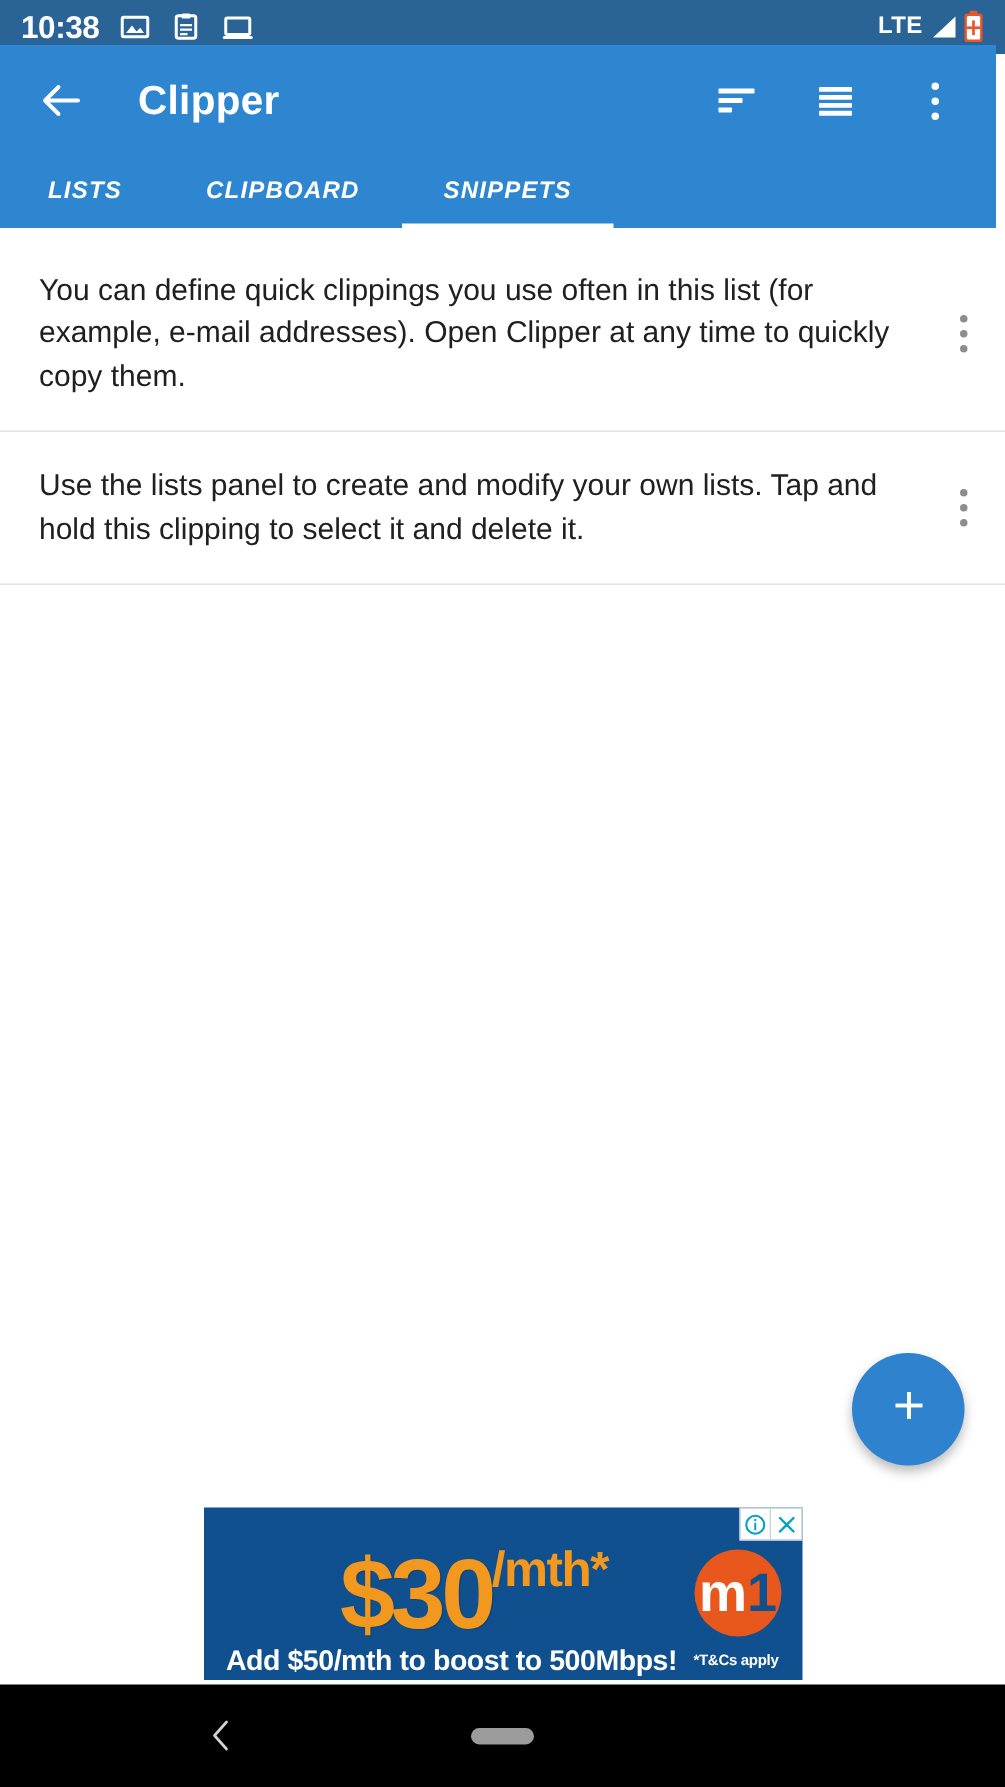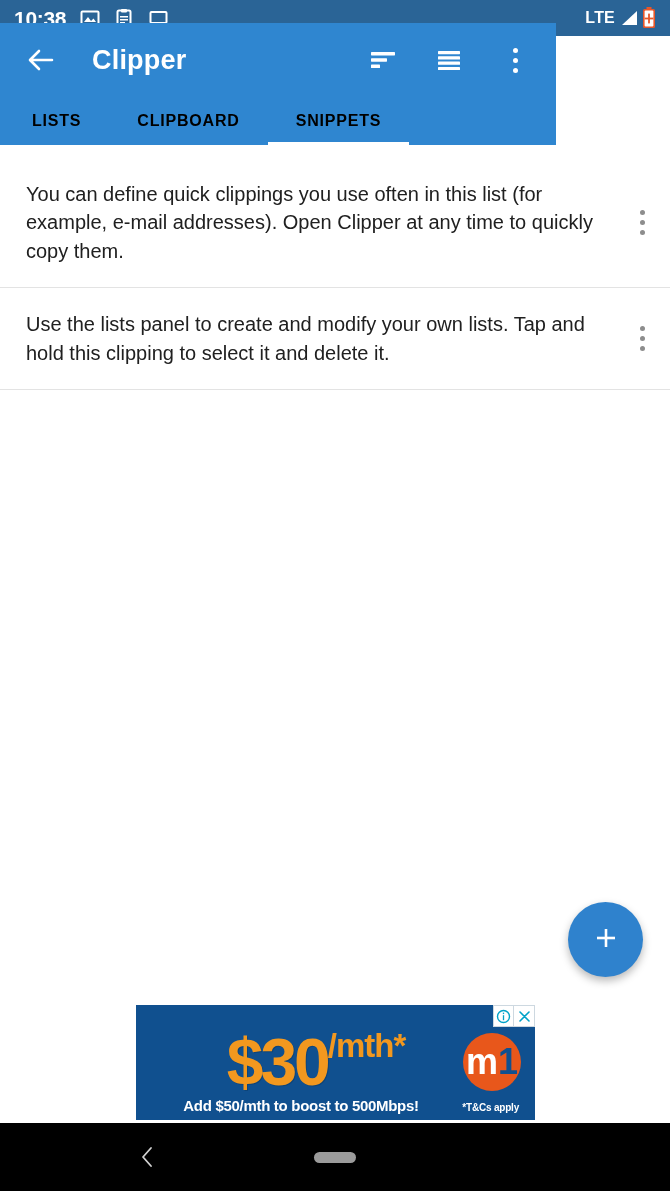--- a/index.html
+++ b/index.html
@@ -31,22 +31,22 @@
   }
   .sicon { display: inline-flex; align-items: center; justify-content: center; }
   #status-right { margin-left: auto; display: flex; align-items: center; gap: 3px; }
   .lte-text {
     font-size: 16px; font-weight: bold; color: #ffffff;
     letter-spacing: 0.2px; line-height: 1;
   }
 
   
   #app-bar {
-    position: absolute; top: 23px; left: 0;
-    width: 556px; height: 122px;
+    position: absolute; top: 30px; left: 0;
+    width: 664px; height: 122px;
     background: #2f86d0;
   }
   #app-bar-top {
     height: 74px;
     display: flex; align-items: center;
     padding: 0 18px;
   }
   #back-button {
     width: 46px; height: 46px;
     display: flex; align-items: center; justify-content: center;
@@ -73,25 +73,26 @@
   
   #tab-bar {
     height: 48px;
     display: flex; align-items: stretch;
     padding-left: 4px;
   }
   .tab {
     position: relative;
     display: flex; align-items: center; justify-content: center;
     padding: 0 28px;
-    color: #000000;
+    color: #ffffff;
     font-size: 16px; font-weight: bold;
     letter-spacing: 0.8px;
     cursor: pointer;
     height: 48px;
+    font-style: italic;
   }
   .tab.active::after {
     content: "";
     position: absolute;
     left: 0; right: 0; bottom: 0;
     height: 3px;
     background: #ffffff;
   }
 
   
@@ -177,21 +178,21 @@
     font-weight: bold;
     letter-spacing: -1px;
     line-height: 1;
   }
   #ad-subline {
     position: absolute;
     left: 10px; top: 92px;
     width: 310px;
     text-align: center;
     color: #ffffff;
-    font-size: 15px;
+    font-size: 19px;
     font-weight: bold;
     letter-spacing: -0.3px;
   }
   #ad-logo {
     position: absolute;
     right: 14px; top: 28px;
     width: 58px; height: 58px;
     border-radius: 50%;
     background: #e8571b;
     display: flex; align-items: center; justify-content: center;

